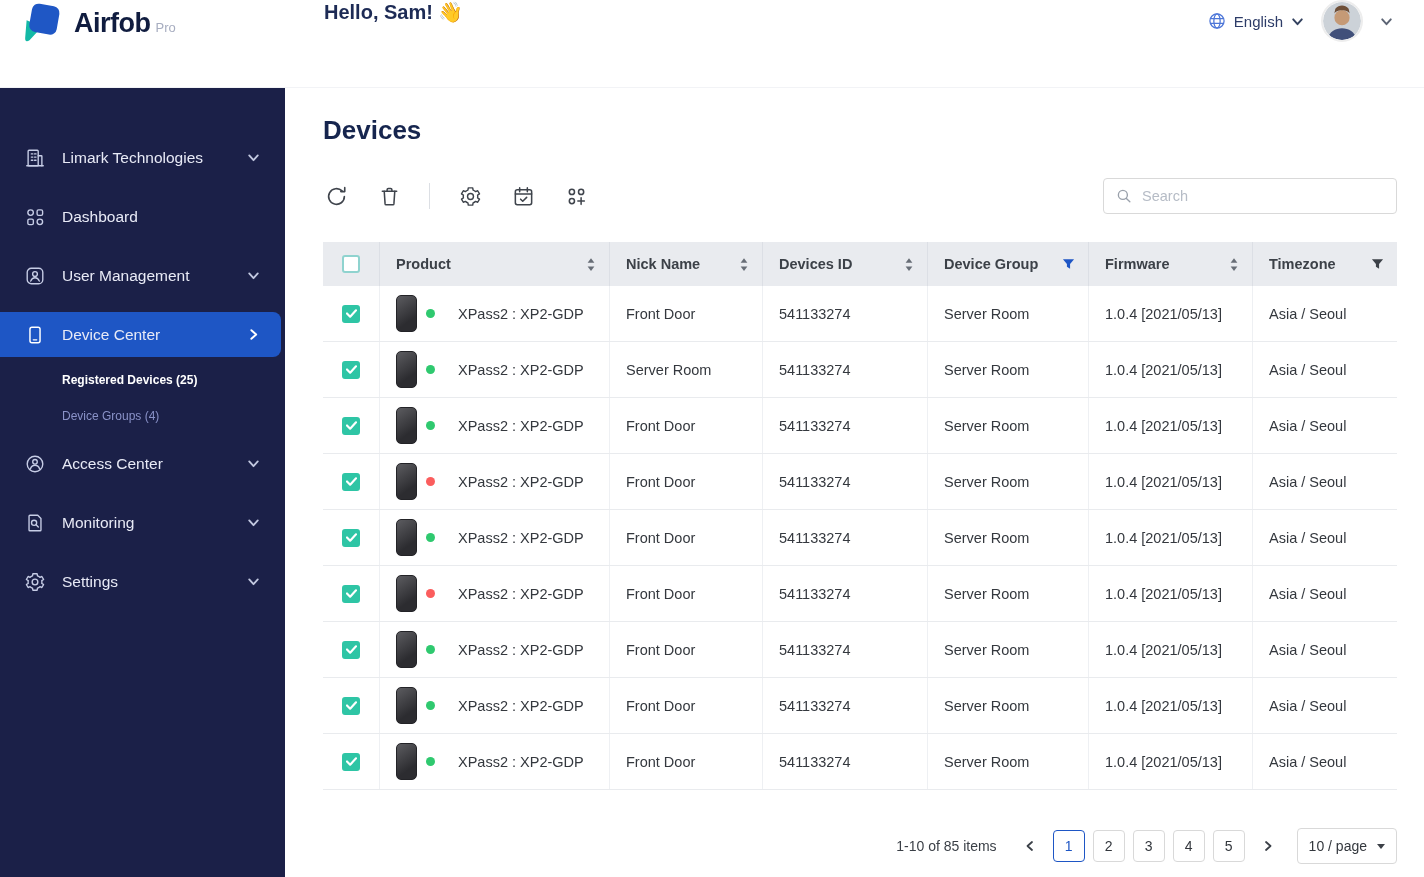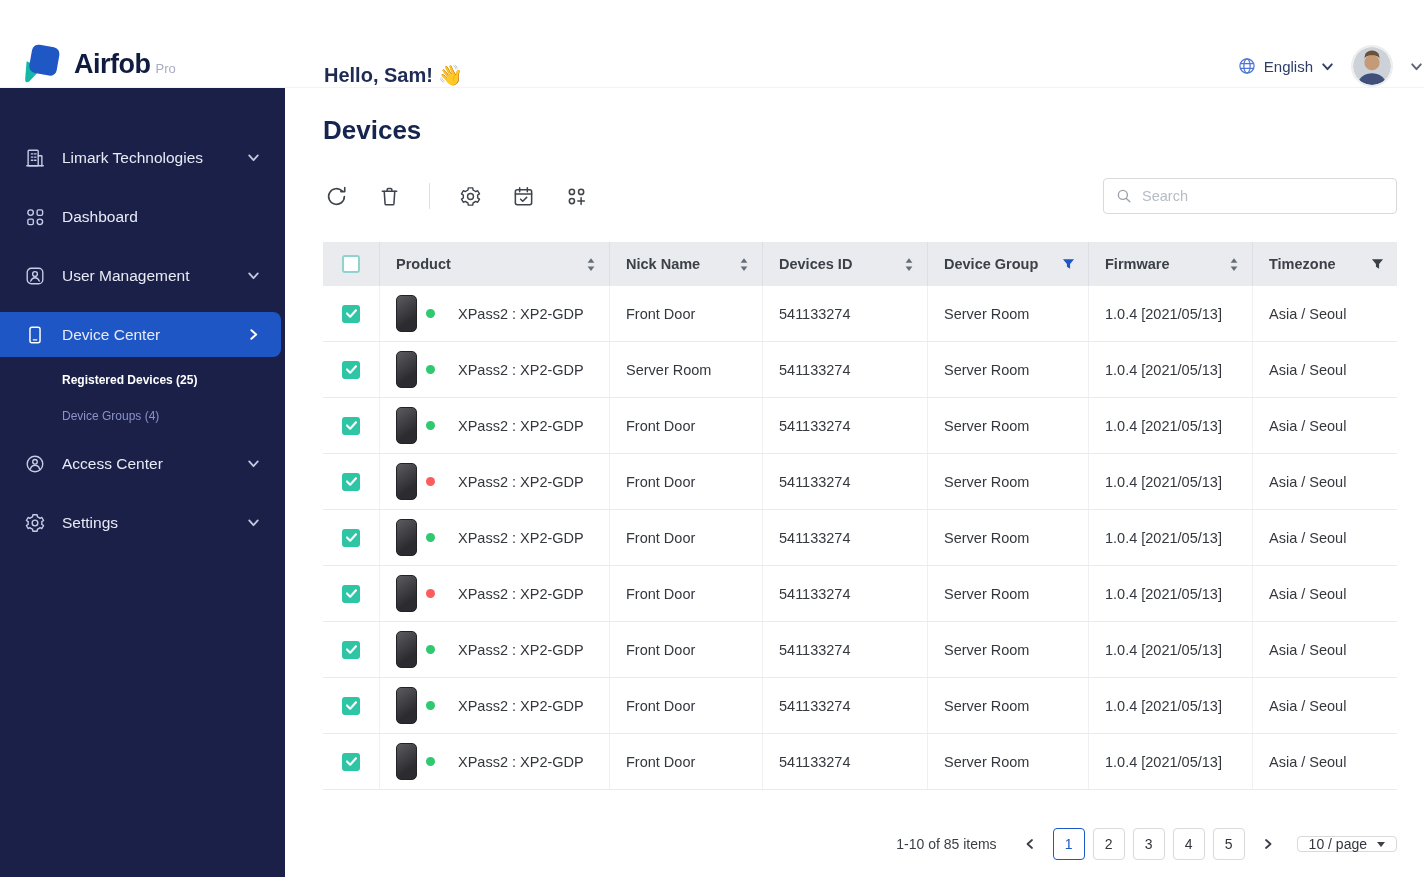--- a/index.html
+++ b/index.html
@@ -1,27 +1,27 @@
 <!DOCTYPE html>
 <html><head>
 <meta charset="utf-8">
 <style>
   *{margin:0;padding:0;box-sizing:border-box}
   html,body{width:1424px;height:877px;overflow:hidden}
   body{font-family:"Liberation Sans","DejaVu Sans",sans-serif;background:#fff;color:#2e3338;position:relative}
 
   
-  .header{position:absolute;top:0;left:0;width:1424px;height:88px;background:#fff;display:flex;align-items:flex-end;z-index:5;border-bottom:1px solid #f2f3f6}
+  .header{position:absolute;top:0;left:0;width:1424px;height:88px;background:#fff;display:flex;align-items:flex-start;z-index:5;border-bottom:1px solid #f2f3f6}
   .header-left{width:324px;padding-left:18px;display:flex;align-items:center;gap:10px;flex:none;cursor:pointer}
   .logo-mark{width:46px;height:46px;flex:none}
   .brand{display:flex;align-items:baseline}
   .brand-name{font-size:27px;font-weight:700;color:#101c3f;letter-spacing:-.5px}
   .brand-suffix{font-size:13px;color:#a7adc0;margin-left:5px}
   .greeting{font-size:20px;font-weight:700;color:#1d2b55}
-  .header-right{margin-left:auto;display:flex;align-items:center;gap:16px;}
+  .header-right{margin-left:auto;display:flex;align-items:center;gap:16px;padding-right:30px}
   .lang{display:flex;align-items:center;gap:7px;color:#2d3c68;font-size:15px;cursor:pointer}
   .lang .globe{color:#4d76d8;display:flex}
   .lang .globe svg{width:20px;height:20px}
   .chev-sm{display:flex;color:#33415f}
   .chev-sm svg{width:15px;height:15px}
   .avatar{width:42px;height:42px;border-radius:50%;overflow:hidden;display:block;border:2px solid #ededed;cursor:pointer;flex:none}
   .avatar svg{width:100%;height:100%;display:block}
   .avatar-chev{display:flex;color:#5c6474;cursor:pointer}
   .avatar-chev svg{width:15px;height:15px}
 
@@ -77,21 +77,21 @@
   .ptext{margin-left:23px;white-space:nowrap}
 
   
   .pagebar{display:flex;align-items:center;justify-content:flex-end;margin-top:38px;gap:8px}
   .pg-summary{font-size:14px;color:#3a3f46;margin-right:10px}
   .pg-arrow{width:30px;height:30px;display:flex;align-items:center;justify-content:center;color:#3b4048;cursor:pointer}
   .pg-arrow svg{width:14px;height:14px}
   .pg-pages{display:flex;align-items:center;gap:8px}
   .pg-num{min-width:32px;height:32px;border:1px solid #d9d9d9;border-radius:4px;display:flex;align-items:center;justify-content:center;font-size:14px;color:#33373d;cursor:pointer;background:#fff;padding:0 6px}
   .pg-num.active{border-color:#1e56c5;color:#1e56c5}
-  .pg-size{height:16px;border:1px solid #d9d9d9;border-radius:4px;display:flex;align-items:center;gap:10px;padding:0 11px;font-size:14px;color:#33373d;cursor:pointer;margin-left:6px;background:#fff}
+  .pg-size{height:36px;border:1px solid #d9d9d9;border-radius:4px;display:flex;align-items:center;gap:10px;padding:0 11px;font-size:14px;color:#33373d;cursor:pointer;margin-left:6px;background:#fff}
   .caret{width:0;height:0;border-left:4.5px solid transparent;border-right:4.5px solid transparent;border-top:5.5px solid #3c4148}
 </style>
 </head>
 <body>
 
 <div class="header">
   <div class="header-left">
     <svg class="logo-mark" viewBox="0 0 48 48">
       <path d="M9 21 L25 28 L12 42 Q7 45 7.5 39 Z" fill="#13b9a6"></path>
       <rect x="13" y="5" width="29" height="30" rx="7" transform="rotate(10 27.5 20)" fill="#1f57c5"></rect>
@@ -217,20 +217,35 @@
         </svg>
     </span>
     <span>Access Center</span>
     <span class="chev">
       <svg viewBox="0 0 14 14" fill="none" stroke="currentColor" stroke-width="1.7" stroke-linecap="round" stroke-linejoin="round">
           <polyline points="3,5 7,9.5 11,5"></polyline>
         </svg>
     </span>
   </div>
 
+  <div class="nav-item">
+    <span class="nicon">
+      <svg viewBox="0 0 24 24" fill="none" stroke="currentColor" stroke-width="1.5" stroke-linecap="round" stroke-linejoin="round">
+          <path d="M6.5 3.5h8.5l3.5 3.5v12.5a1 1 0 0 1-1 1h-11a1 1 0 0 1-1-1v-15a1 1 0 0 1 1-1Z"></path>
+          <circle cx="11" cy="11.8" r="2.8"></circle>
+          <path d="M13.2 14l2.4 2.4"></path>
+        </svg>
+    </span>
+    <span>Monitoring</span>
+    <span class="chev">
+      <svg viewBox="0 0 14 14" fill="none" stroke="currentColor" stroke-width="1.7" stroke-linecap="round" stroke-linejoin="round">
+          <polyline points="3,5 7,9.5 11,5"></polyline>
+        </svg>
+    </span>
+  </div>
 
   <div class="nav-item">
     <span class="nicon">
       <svg viewBox="0 0 24 24" fill="none" stroke="currentColor" stroke-width="1.5" stroke-linecap="round" stroke-linejoin="round">
           <circle cx="12" cy="12" r="3.1"></circle>
           <path d="M19.4 13.5a7.6 7.6 0 0 0 0-3l2-1.2-1.9-3.3-2.2.9a7.6 7.6 0 0 0-2.6-1.5L14.3 3h-4.6l-.4 2.4a7.6 7.6 0 0 0-2.6 1.5l-2.2-.9-1.9 3.3 2 1.2a7.6 7.6 0 0 0 0 3l-2 1.2 1.9 3.3 2.2-.9a7.6 7.6 0 0 0 2.6 1.5l.4 2.4h4.6l.4-2.4a7.6 7.6 0 0 0 2.6-1.5l2.2.9 1.9-3.3Z"></path>
         </svg>
     </span>
     <span>Settings</span>
     <span class="chev">

